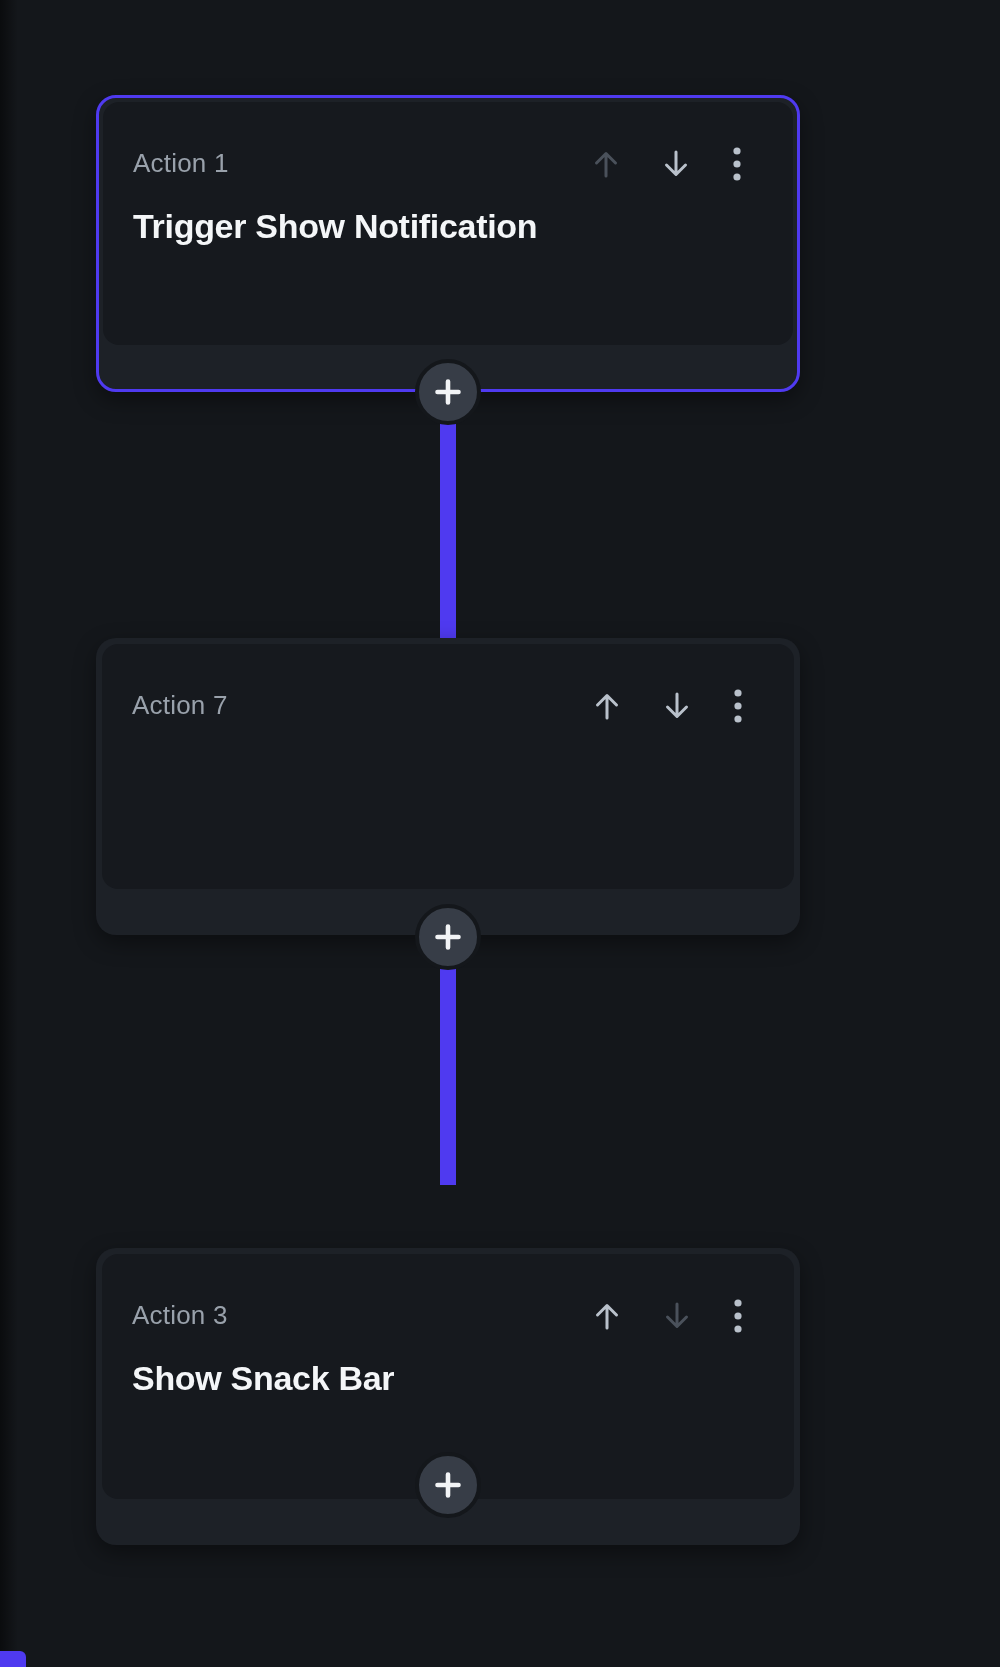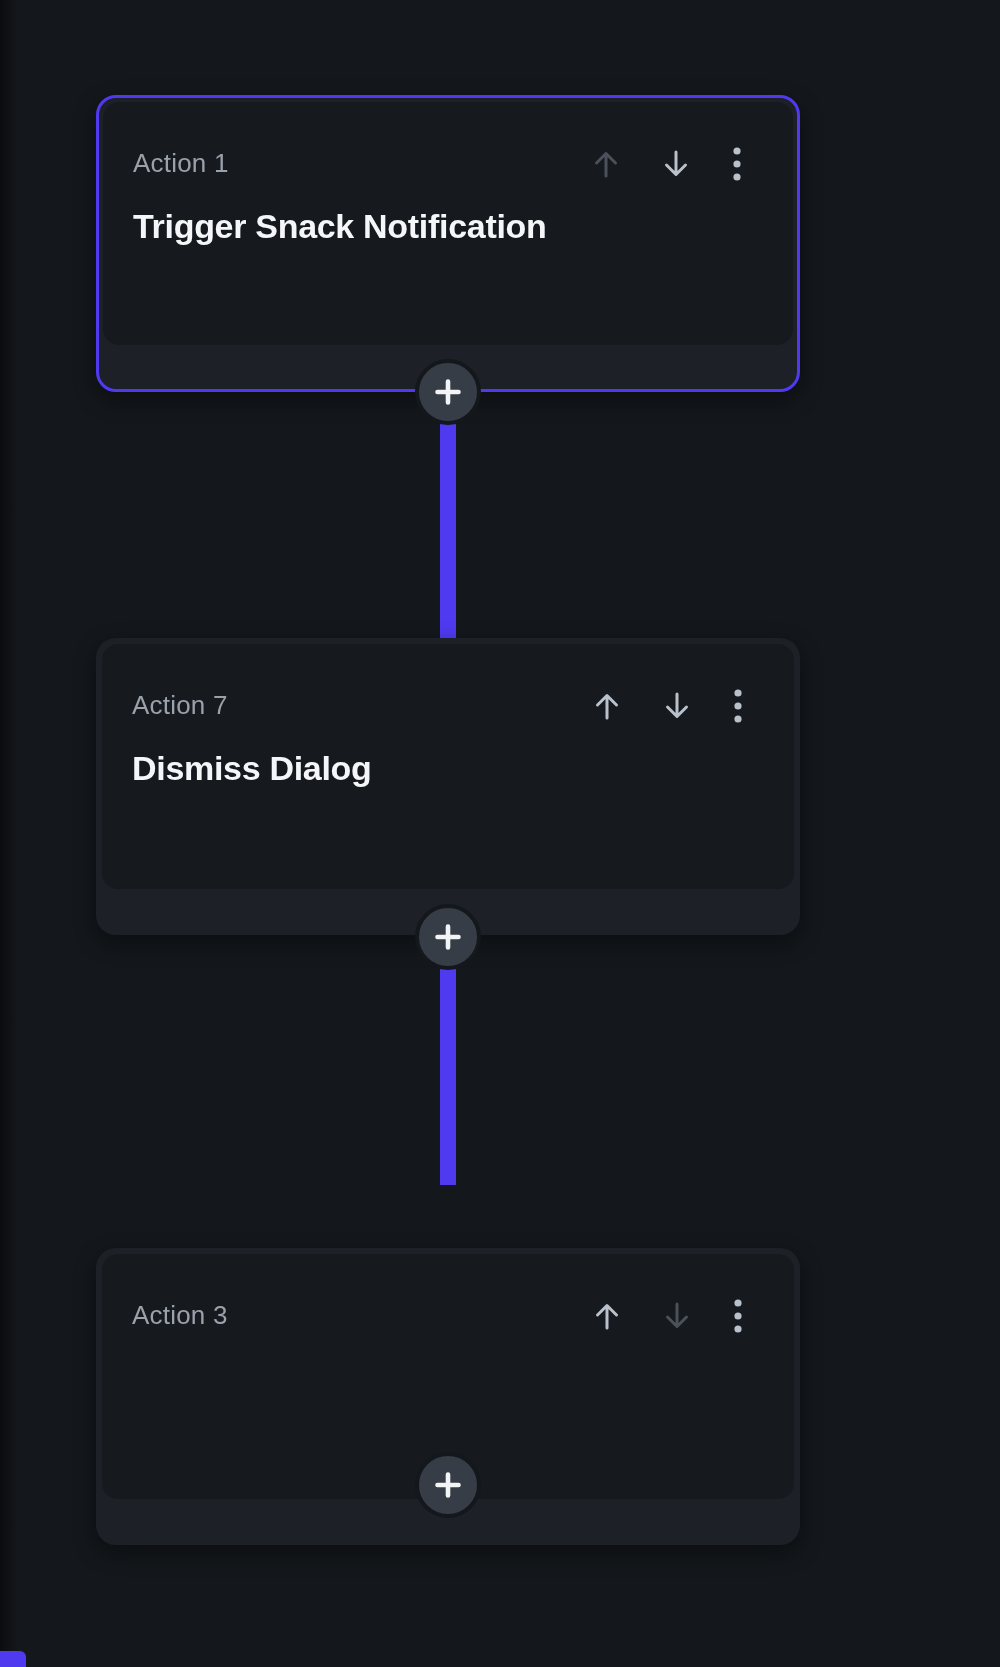--- a/index.html
+++ b/index.html
@@ -75,21 +75,21 @@
 <body>
 
 <div class="edge-shade"></div>
 
 <div class="connector c1"></div>
 <div class="connector c2"></div>
 
 <div class="node selected" style="top:95px">
   <div class="node-inner">
     <span class="action-label">Action 1</span>
-    <span class="node-title">Trigger Snack Notification</span>
+    <span class="node-title">Trigger Show Notification</span>
     <div class="header-icons">
       <div class="icon-btn disabled">
         <span>
           <svg width="34" height="34" viewBox="0 0 34 34">
               <path class="icon-stroke" d="M17 29 L17 7 M7.5 16 L17 6.5 L26.5 16"></path>
             </svg>
         </span>
       </div>
       <div class="icon-btn">
         <span>
@@ -114,21 +114,20 @@
   <span>
     <svg width="28" height="28" viewBox="0 0 28 28">
         <path class="plus-stroke" d="M14 3.5 L14 24.5 M3.5 14 L24.5 14"></path>
       </svg>
   </span>
 </div>
 
 <div class="node" style="top:638px">
   <div class="node-inner">
     <span class="action-label">Action 7</span>
-    <span class="node-title">Dismiss Dialog</span>
     <div class="header-icons">
       <div class="icon-btn">
         <span>
           <svg width="34" height="34" viewBox="0 0 34 34">
               <path class="icon-stroke" d="M17 29 L17 7 M7.5 16 L17 6.5 L26.5 16"></path>
             </svg>
         </span>
       </div>
       <div class="icon-btn">
         <span>
@@ -153,20 +152,21 @@
   <span>
     <svg width="28" height="28" viewBox="0 0 28 28">
         <path class="plus-stroke" d="M14 3.5 L14 24.5 M3.5 14 L24.5 14"></path>
       </svg>
   </span>
 </div>
 
 <div class="node" style="top:1248px">
   <div class="node-inner">
     <span class="action-label">Action 3</span>
+    <span class="node-title">Show Snack Bar</span>
     <div class="header-icons">
       <div class="icon-btn">
         <span>
           <svg width="34" height="34" viewBox="0 0 34 34">
               <path class="icon-stroke" d="M17 29 L17 7 M7.5 16 L17 6.5 L26.5 16"></path>
             </svg>
         </span>
       </div>
       <div class="icon-btn disabled">
         <span>

